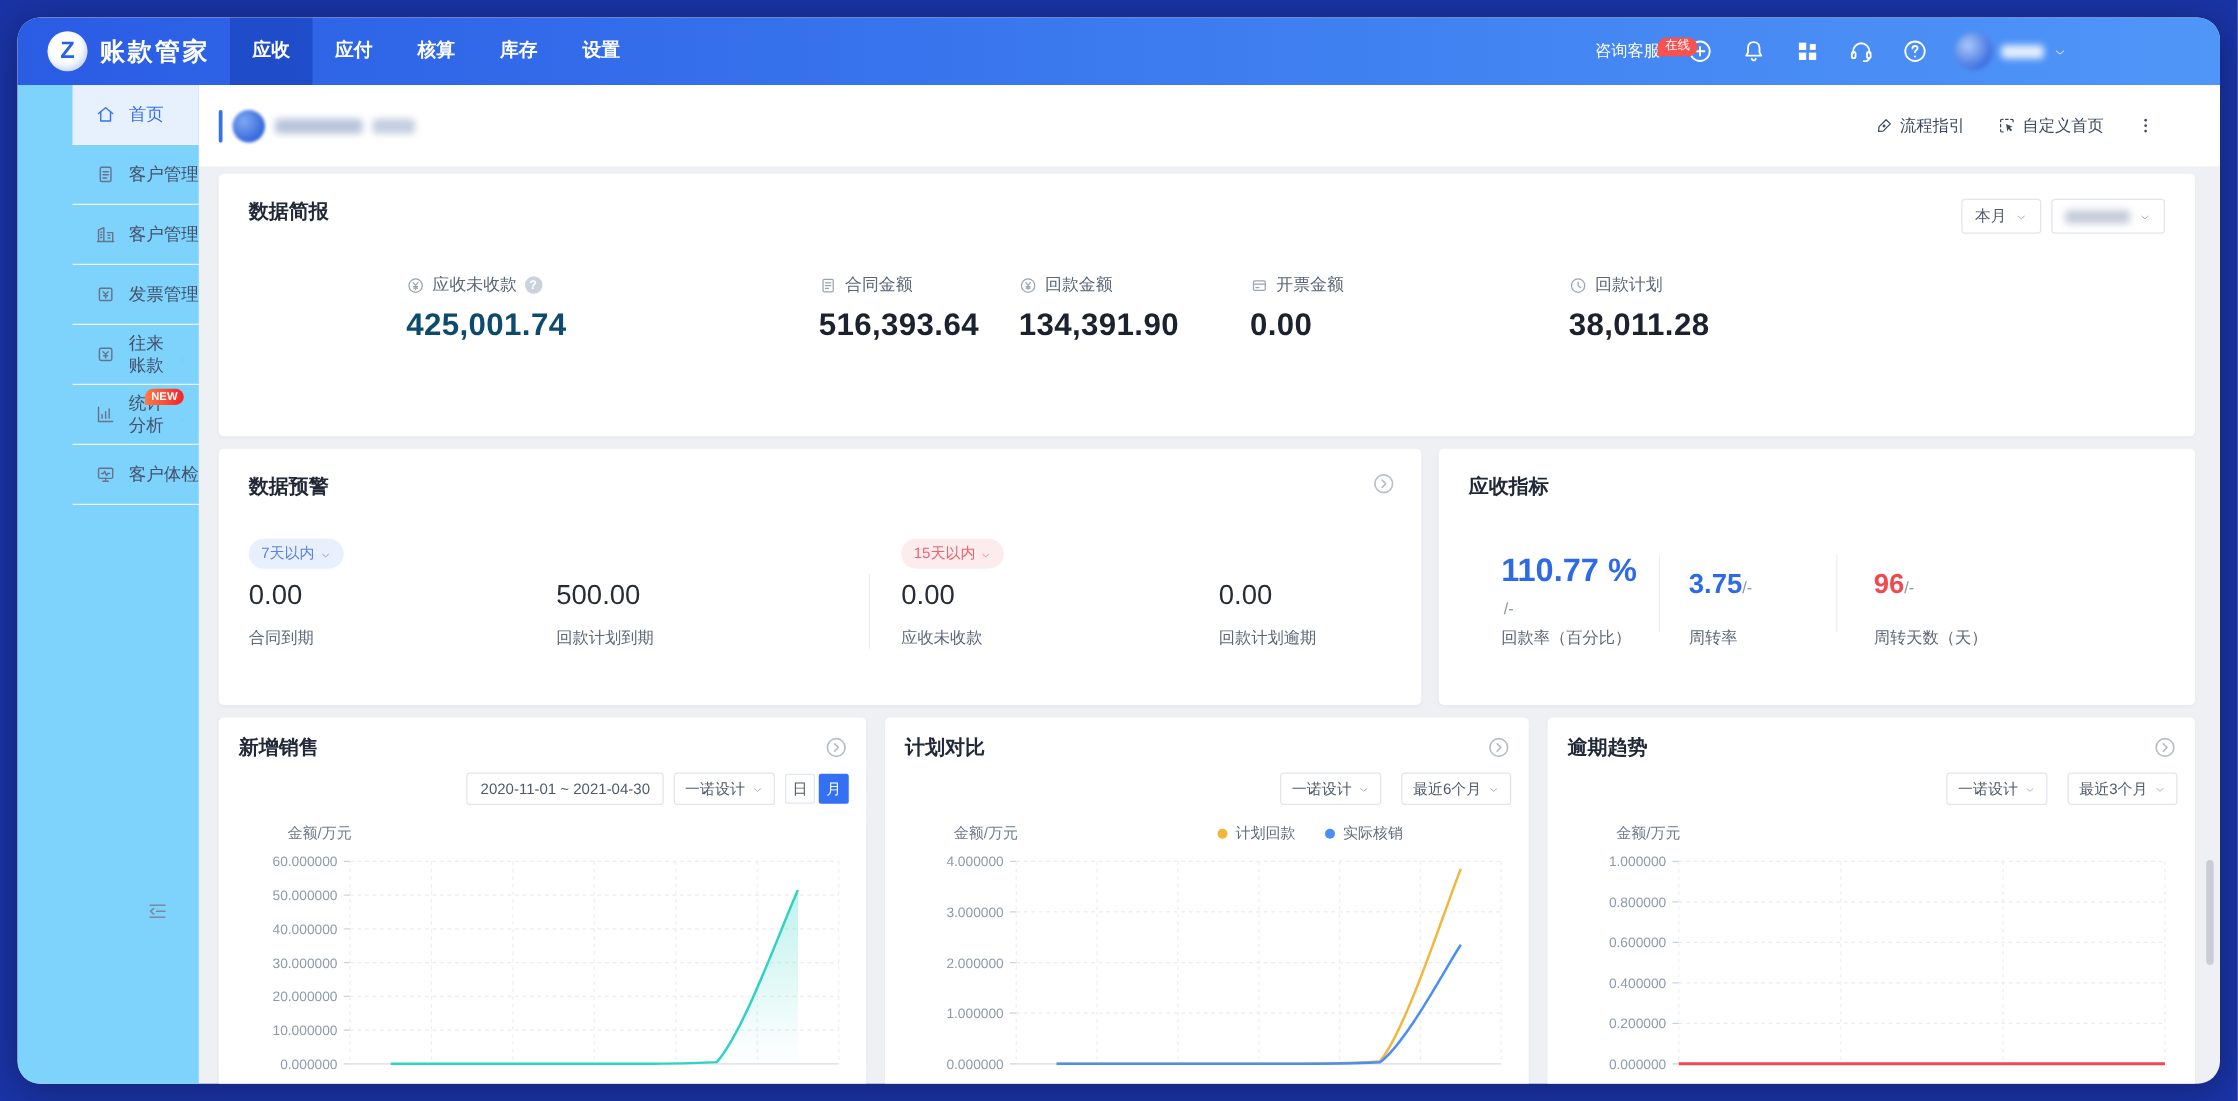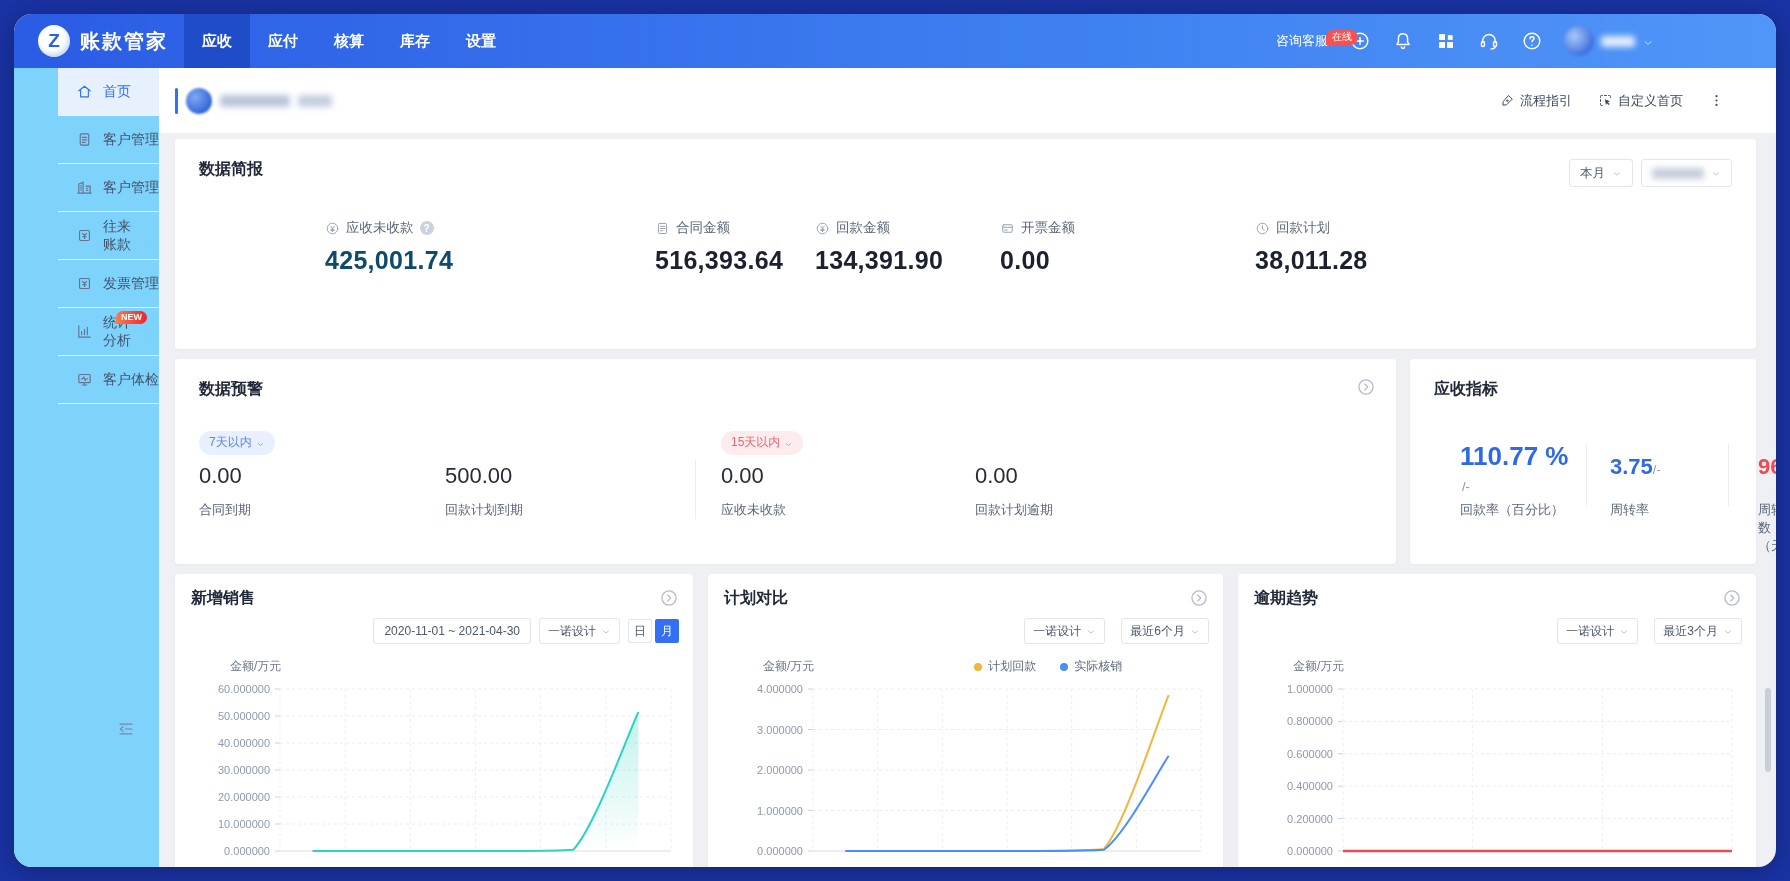--- a/index.html
+++ b/index.html
@@ -70,21 +70,21 @@
   .stat{position:absolute;top:80px;}
   .stat-label{display:flex;align-items:center;gap:6px;font-size:13.5px;color:#5b6679;}
   .stat-label .ic{width:15px;height:15px;color:#9aa4b5;display:inline-flex;}
   .stat-label .ic svg{width:15px;height:15px;}
   .help-dot{width:14px;height:14px;border-radius:50%;background:#ccd2dc;color:#fff;font-size:10px;font-weight:bold;
     display:inline-flex;align-items:center;justify-content:center;cursor:pointer;}
   .stat-value{margin-top:9px;font-size:25px;font-weight:700;color:#1b212e;letter-spacing:.3px;}
   .stat-value.hl{color:#0c4a6e;}
   
   .row2{display:flex;gap:14px;margin-top:10px;}
-  .warning{width:1221px;height:205px;position:relative;}
+  .warning{width:962px;height:205px;position:relative;}
   .indicators{flex:1;height:205px;position:relative;}
   .warning .card-title,.indicators .card-title{position:absolute;left:24px;top:20px;}
   .circle-btn{position:absolute;width:20px;height:20px;color:#b6bdc9;cursor:pointer;}
   .circle-btn svg{width:20px;height:20px;}
   .pill{position:absolute;top:72px;font-size:12px;padding:3px 10px 4px;border-radius:12px;display:inline-flex;
     align-items:center;gap:4px;cursor:pointer;}
   .pill.blue{background:#e8effd;color:#5b84e8;}
   .pill.red{background:#fdecee;color:#e8656e;}
   .pill .caret{width:9px;height:9px;}
   .w-val{position:absolute;top:104px;font-size:22px;font-weight:500;color:#262b36;}
@@ -205,37 +205,37 @@
             <svg viewBox="0 0 24 24" fill="none" stroke="currentColor" stroke-width="1.6" stroke-linecap="round" stroke-linejoin="round">
               <path d="M4 20 V7 l6 -2.5 V20 M10 20 h10 V10 h-6 M2.8 20 h18.4"></path>
               <path d="M6.4 9.5 h1.4 M6.4 12.5 h1.4 M6.4 15.5 h1.4 M14.8 13 h2 M14.8 16 h2"></path>
             </svg>
           </span>
           <span>客户管理</span>
         </div>
         <div class="side-item">
           <span class="ic">
             <svg viewBox="0 0 24 24" fill="none" stroke="currentColor" stroke-width="1.6" stroke-linecap="round" stroke-linejoin="round">
+              <rect x="5" y="5" width="14" height="14" rx="1.5"></rect>
+              <path d="M9.2 9 l2.8 3 2.8 -3 M12 12 v4.2 M9.8 13.6 h4.4"></path>
+            </svg>
+          </span>
+          <span>发票管理</span>
+        </div>
+        <div class="side-item">
+          <span class="ic">
+            <svg viewBox="0 0 24 24" fill="none" stroke="currentColor" stroke-width="1.6" stroke-linecap="round" stroke-linejoin="round">
               <rect x="5" y="5" width="14" height="14" rx="2"></rect>
               <path d="M9.2 9 l2.8 3 2.8 -3 M12 12 v4.2 M9.8 13.6 h4.4"></path>
             </svg>
           </span>
           <span>往来账款</span>
           <span class="side-chev"><svg viewBox="0 0 24 24" fill="none" stroke="currentColor" stroke-width="1.6" stroke-linecap="round" stroke-linejoin="round">
               <path d="M9 5.5 l6 6.5 -6 6.5"></path>
             </svg></span>
-        </div>
-        <div class="side-item">
-          <span class="ic">
-            <svg viewBox="0 0 24 24" fill="none" stroke="currentColor" stroke-width="1.6" stroke-linecap="round" stroke-linejoin="round">
-              <rect x="5" y="5" width="14" height="14" rx="1.5"></rect>
-              <path d="M9.2 9 l2.8 3 2.8 -3 M12 12 v4.2 M9.8 13.6 h4.4"></path>
-            </svg>
-          </span>
-          <span>发票管理</span>
         </div>
         <div class="side-item">
           <span class="ic">
             <svg viewBox="0 0 24 24" fill="none" stroke="currentColor" stroke-width="1.6" stroke-linecap="round" stroke-linejoin="round">
               <path d="M4 4 v16 h16"></path>
               <path d="M8 16.5 v-4.5 M12 16.5 v-7.5 M16 16.5 v-10.5"></path>
             </svg>
           </span>
           <span>统计分析</span>
           <span class="new-badge">NEW</span>

